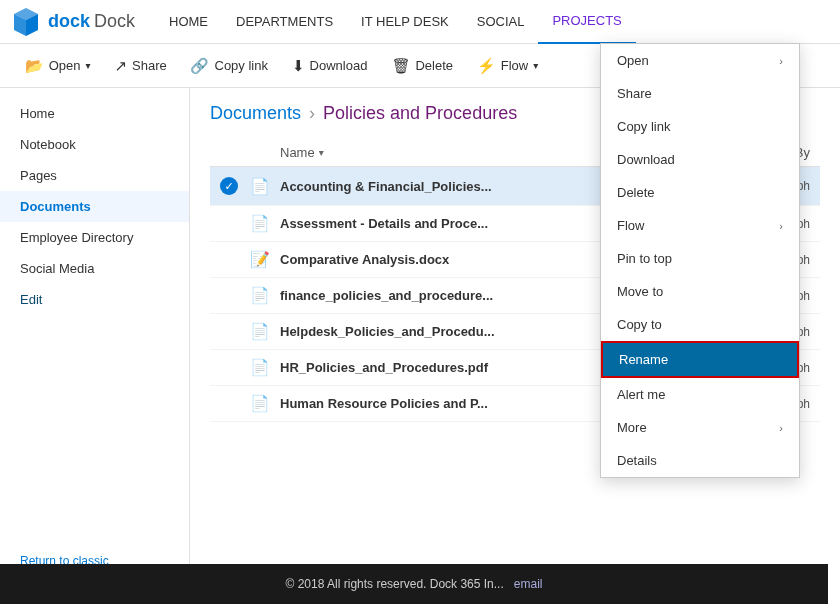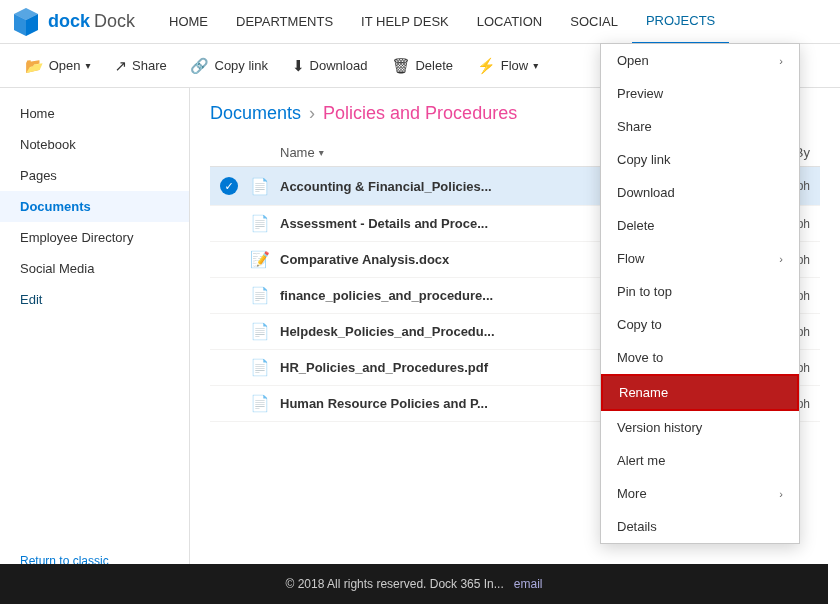--- a/index.html
+++ b/index.html
@@ -44,21 +44,21 @@
       padding: 0 14px;
       height: 44px;
       display: flex;
       align-items: center;
       font-size: 13px;
       color: #333;
       cursor: pointer;
       text-decoration: none;
     }
     .nav-link.projects {
-      color: #0369a1;
+      color: #6d28d9;
       border-bottom: 2px solid #0078d4;
       text-align: center;
     }
 
     
     .toolbar {
       display: flex;
       align-items: center;
       height: 44px;
       background: #fff;
@@ -133,21 +133,21 @@
       font-size: 18px;
       color: #555;
       margin-bottom: 15px;
     }
     .breadcrumb-link {
       color: #0078d4;
       cursor: pointer;
       text-decoration: none;
     }
     .breadcrumb-sep { color: #999; }
-    .breadcrumb-current { color: #ec4899; }
+    .breadcrumb-current { color: #701a75; }
 
     
     .file-list-header {
       display: flex;
       align-items: center;
       padding: 6px 10px;
       border-bottom: 1px solid #e0e0e0;
       font-size: 13px;
       color: #555;
     }
@@ -198,21 +198,21 @@
     }
     .menu-item {
       display: flex;
       align-items: center;
       justify-content: space-between;
       padding: 9px 16px;
       cursor: pointer;
       color: #333;
     }
     .menu-item.rename-item {
-      background: #b91c1c;
+      background: #0369a1;
       color: #fff;
       border: 2px solid #cc0000;
     }
     .menu-chevron { font-size: 11px; color: #666; }
 
     .bottom-bar {
       position: absolute;
       bottom: 0;
       left: 0;
       right: 12px;
@@ -240,21 +240,20 @@
       <polygon points="4,8 16,14 16,30 4,24" fill="#0078d4" opacity="0.8"></polygon>
       <polygon points="28,8 16,14 16,30 28,24" fill="#0078d4"></polygon>
     </svg>
     <span class="logo-dock">dock</span>
     <span class="logo-sub">Dock</span>
   </div>
   <nav class="nav-links">
     <a class="nav-link">HOME</a>
     <a class="nav-link">DEPARTMENTS</a>
     <a class="nav-link">IT HELP DESK</a>
-    <a class="nav-link">LOCATION</a>
     <a class="nav-link">SOCIAL</a>
     <a class="nav-link projects">PROJECTS</a>
   </nav>
 </div>
 
 <div class="toolbar">
   <button class="toolbar-btn">
     <span class="toolbar-icon">📂</span>
     <span>Open</span>
     <span style="font-size:10px;">▾</span>
@@ -376,52 +375,46 @@
     </div>
   </div>
 </div>
 
 <div class="context-menu">
   <div class="menu-item">
     <span>Open</span>
     <span class="menu-chevron">›</span>
   </div>
   <div class="menu-item">
-    <span>Preview</span>
-  </div>
-  <div class="menu-item">
     <span>Share</span>
   </div>
   <div class="menu-item">
     <span>Copy link</span>
   </div>
   <div class="menu-item">
     <span>Download</span>
   </div>
   <div class="menu-item">
     <span>Delete</span>
   </div>
   <div class="menu-item">
     <span>Flow</span>
     <span class="menu-chevron">›</span>
   </div>
   <div class="menu-item">
     <span>Pin to top</span>
   </div>
   <div class="menu-item">
+    <span>Move to</span>
+  </div>
+  <div class="menu-item">
     <span>Copy to</span>
-  </div>
-  <div class="menu-item">
-    <span>Move to</span>
   </div>
   <div class="menu-item rename-item">
     <span>Rename</span>
-  </div>
-  <div class="menu-item">
-    <span>Version history</span>
   </div>
   <div class="menu-item">
     <span>Alert me</span>
   </div>
   <div class="menu-item">
     <span>More</span>
     <span class="menu-chevron">›</span>
   </div>
   <div class="menu-item">
     <span>Details</span>

